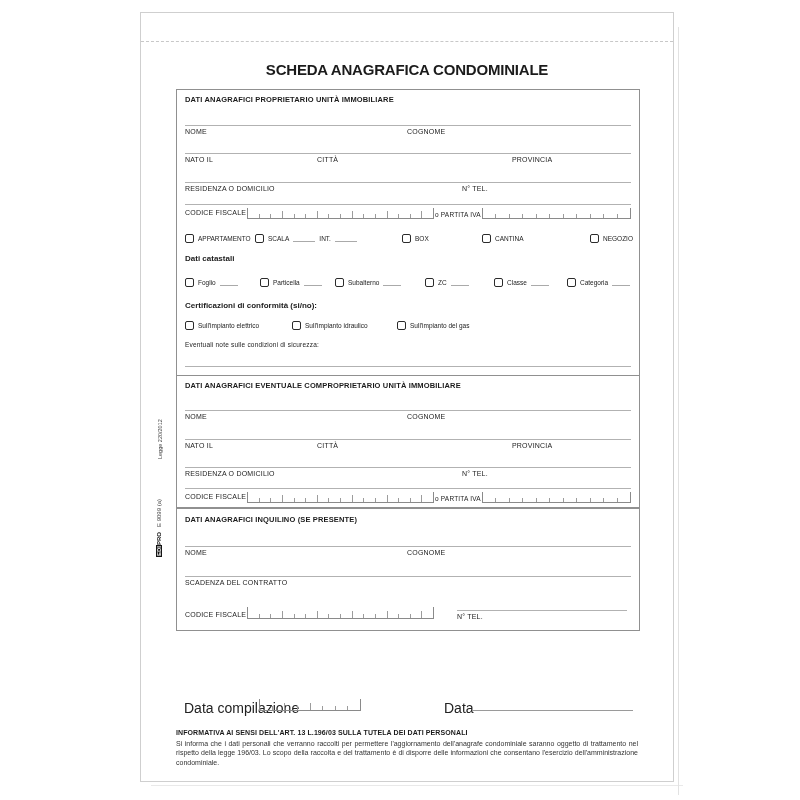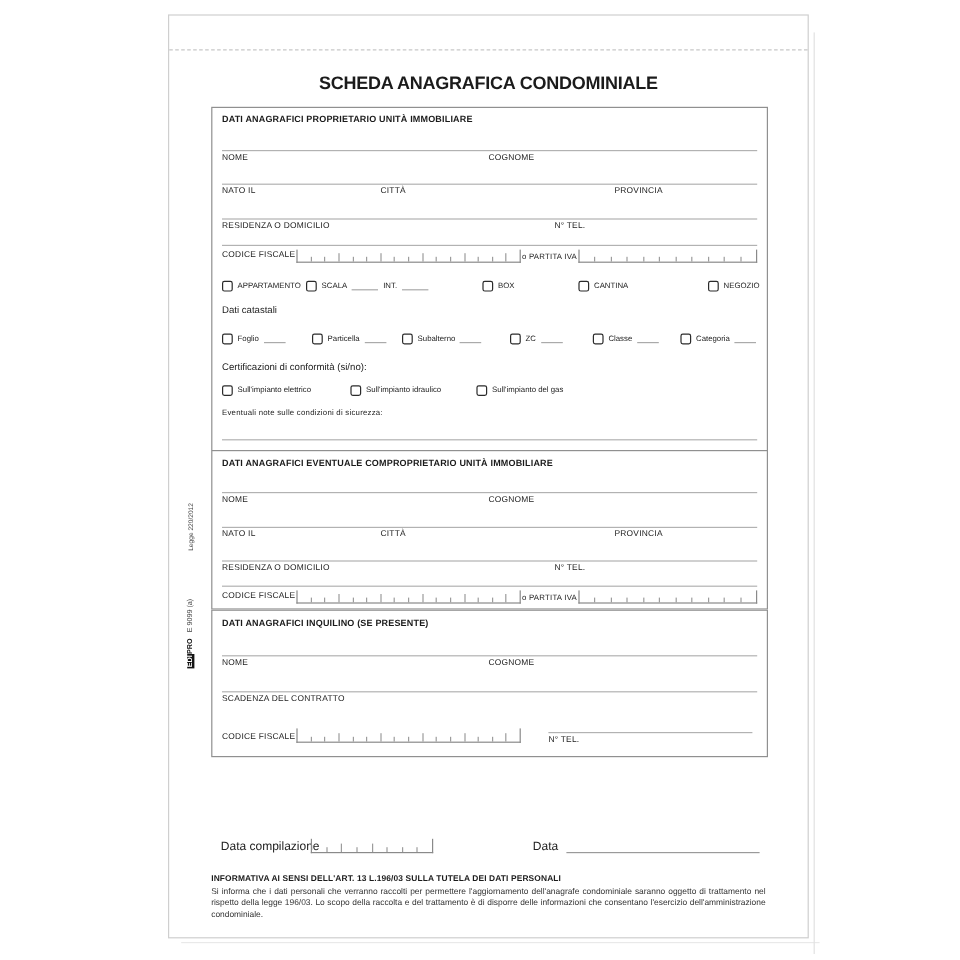--- a/index.html
+++ b/index.html
@@ -16,42 +16,42 @@
   .perf { position:absolute; left:0; right:0; top:28px; border-top:1px dashed #c8c8c8; }
 
   .title { position:absolute; top:48px; left:0; width:100%; text-align:center;
            font-size:15px; font-weight:bold; letter-spacing:-0.2px; }
 
   .fbox { position:absolute; left:35px; width:462px; border:1px solid #909090; background:#fff; }
 
   .shdr { position:absolute; font-size:7.5px; font-weight:bold; letter-spacing:0.15px; white-space:nowrap; }
   .lbl  { position:absolute; font-size:7px; letter-spacing:0.2px; color:#222; white-space:nowrap; }
   .lbl6 { position:absolute; font-size:6.5px; letter-spacing:0.2px; color:#222; white-space:nowrap; }
-  .bh   { position:absolute; font-size:8px; font-weight:normal; white-space:nowrap; }
+  .bh   { position:absolute; font-size:8px; font-weight:bold; white-space:nowrap; }
   .rline{ position:absolute; height:0; border-top:1px solid #b2b2b2; }
 
   .cbitem { position:absolute; display:flex; align-items:center; gap:4px;
             font-size:6.5px; white-space:nowrap; color:#222; }
   .cb   { width:7px; height:7px; border:1px solid #2b2b2b; border-radius:2px;
           display:inline-block; flex:none; background:#fff; }
   .wline{ width:22px; height:5px; border-bottom:1px solid #aaa; display:inline-block; flex:none; }
   .wline.sm { width:18px; }
 
   .comb { position:absolute; display:flex; align-items:flex-end; height:10px;
           border-left:1px solid #8a8a8a; border-right:1px solid #8a8a8a;
           border-bottom:1px solid #8a8a8a; }
   .comb span { flex:1; height:4px; border-left:1px solid #9c9c9c; }
   .comb span:first-child { border-left:none; }
   .comb.cf span:nth-child(3n+1) { height:7px; }
   .comb.date span:nth-child(3), .comb.date span:nth-child(5) { height:7px; }
 
   .pledge { position:absolute; left:35px; top:622px; width:462px;
             font-size:7.8px; letter-spacing:0.05px; color:#222; }
 
-  .sig-lbl { position:absolute; font-size:10px; color:#222; white-space:nowrap; }
+  .sig-lbl { position:absolute; font-size:14px; color:#222; white-space:nowrap; }
 
   .ptitle { position:absolute; left:35px; top:716px; width:462px;
             font-size:7px; font-weight:bold; letter-spacing:0.1px; }
   .pbody  { position:absolute; left:35px; top:726px; width:462px;
             font-size:7px; line-height:1.35; text-align:justify; color:#333; }
 
   .vside { position:absolute; transform:rotate(-90deg); transform-origin:0 0;
            white-space:nowrap; color:#444; }
   .v-law  { left:16px; top:446px; width:56px; font-size:5.5px; }
   .v-code { left:15px; top:544px; width:80px; font-size:6px; }

